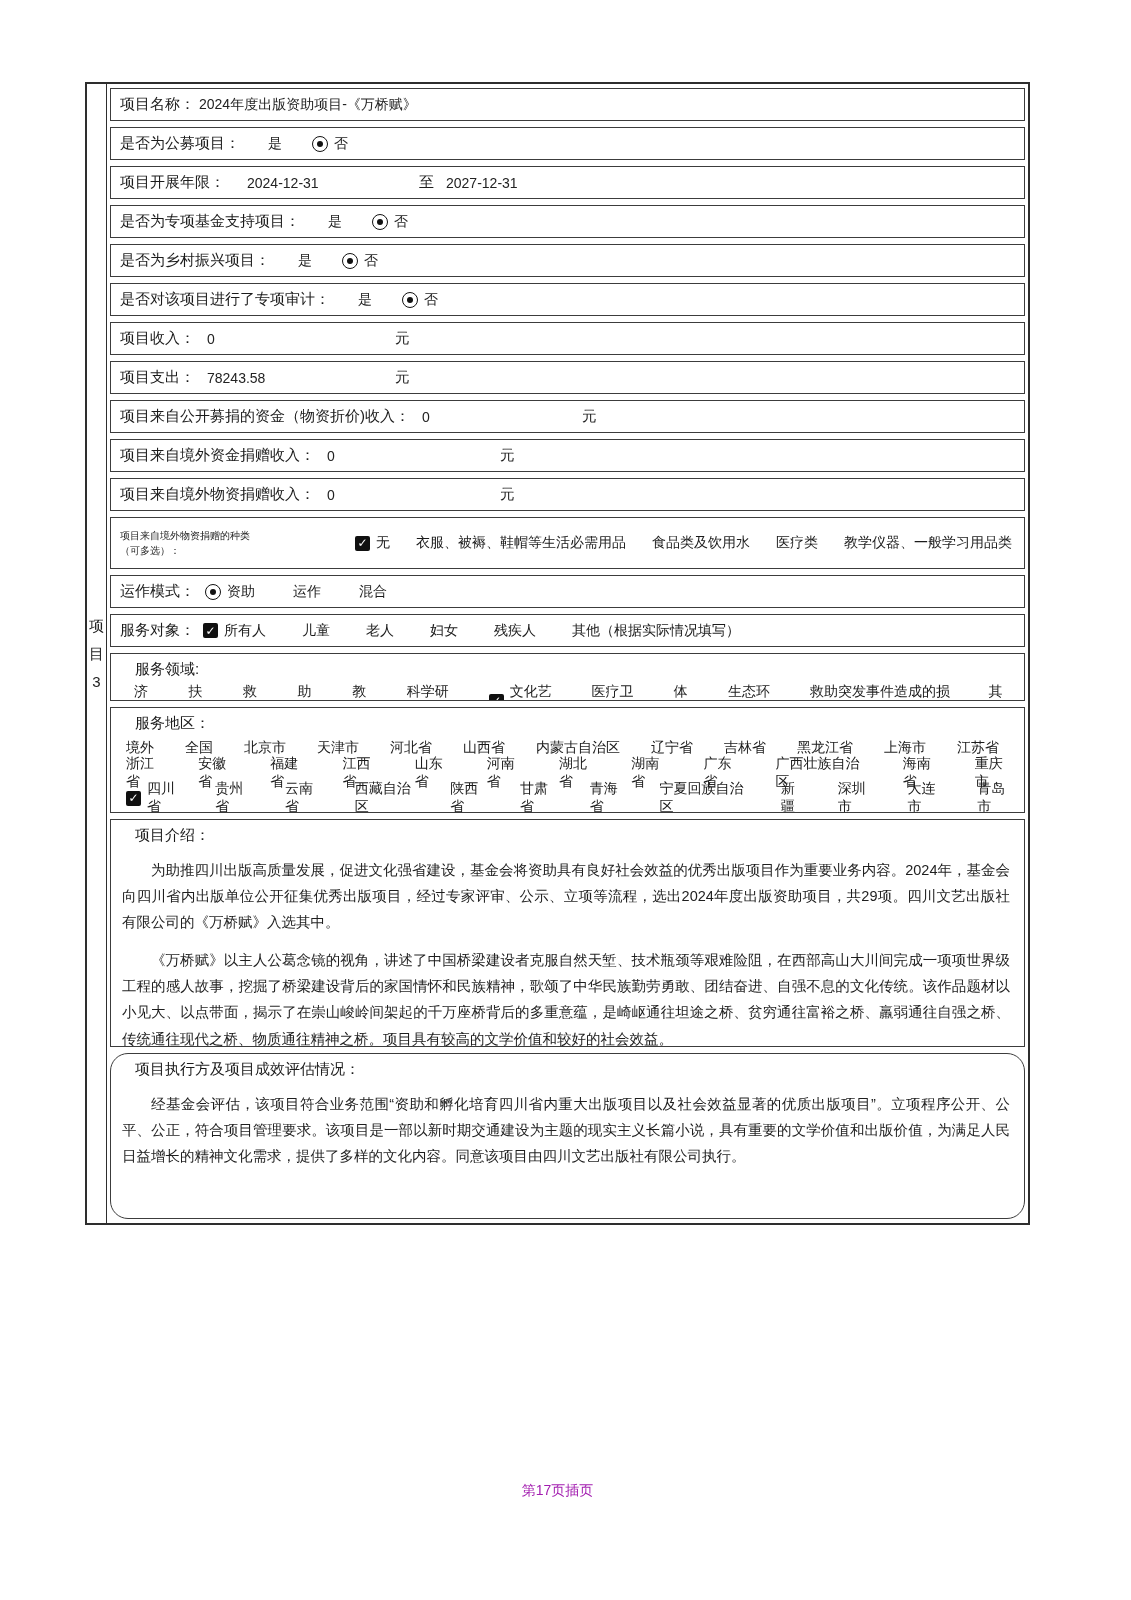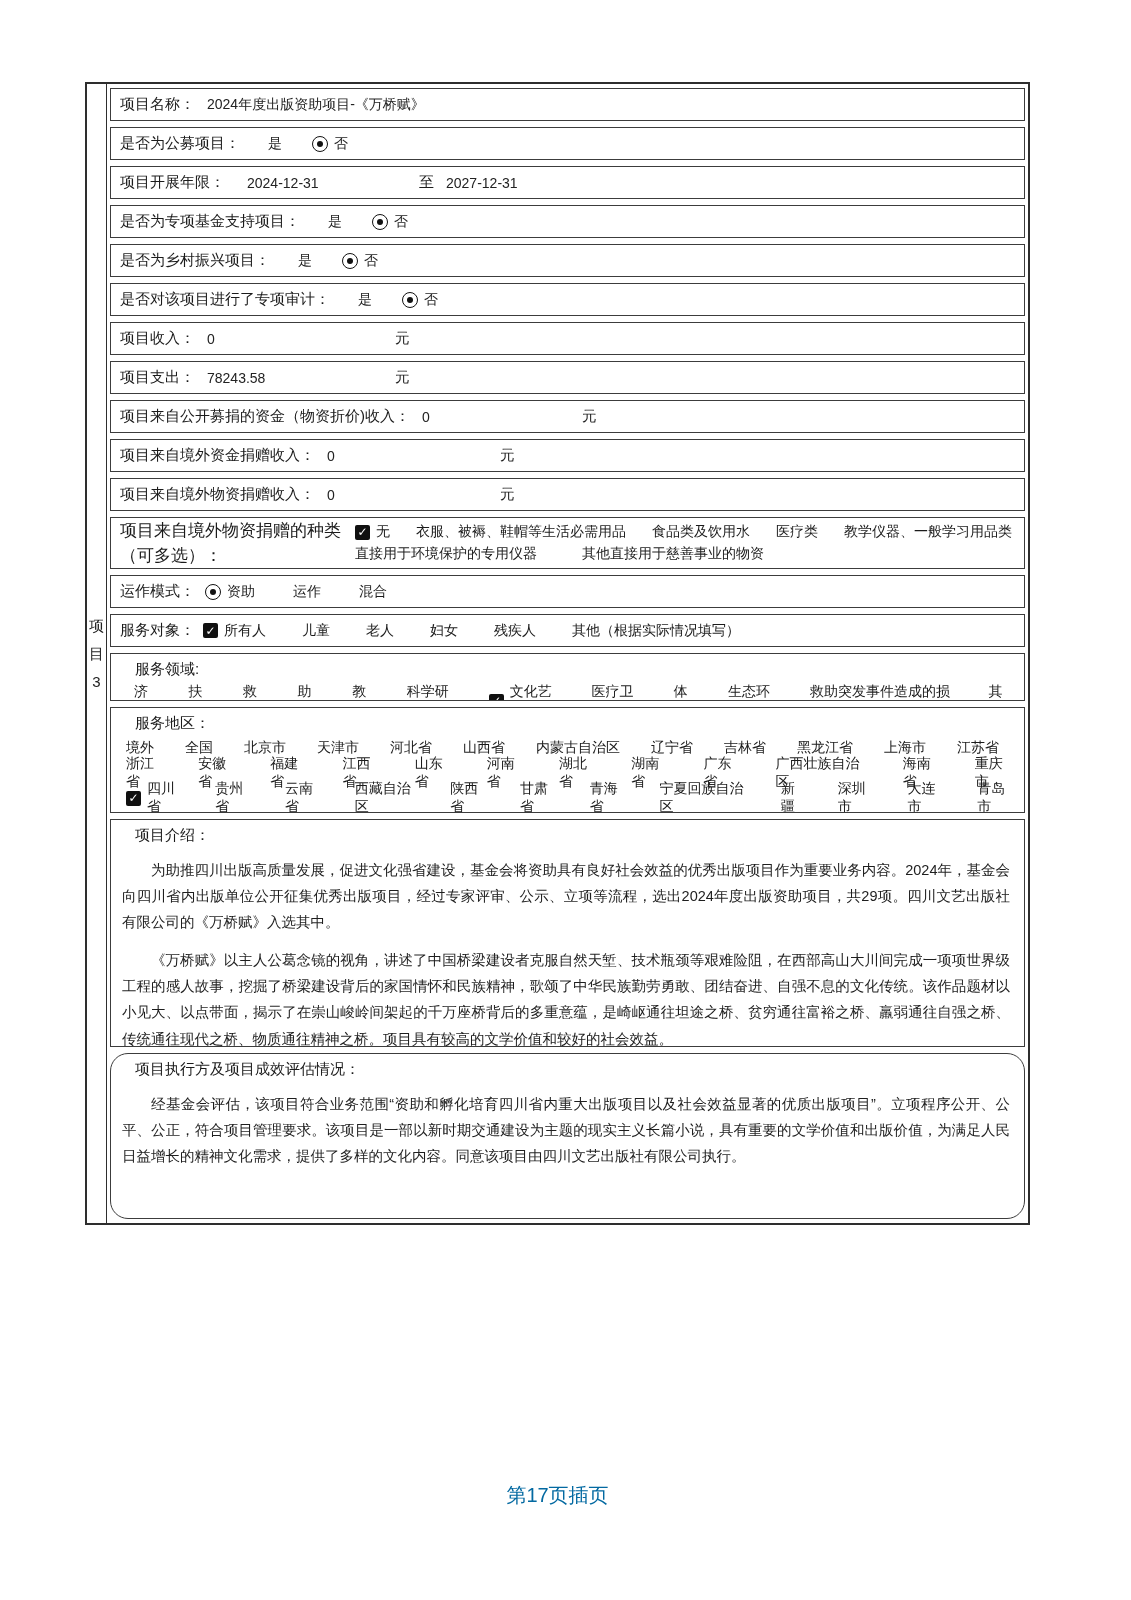--- a/index.html
+++ b/index.html
@@ -19,36 +19,36 @@
   }
   .main-col{flex:1;display:flex;flex-direction:column;gap:6px;padding:4px 3px;box-sizing:border-box;min-width:0;}
   .row{
     border:1.2px solid #3c3c3c;box-sizing:border-box;flex:0 0 auto;
     display:flex;align-items:center;padding-left:9px;height:33px;font-size:15px;
     background:#fff;white-space:nowrap;overflow:hidden;
   }
   .row.block{display:block;padding:5px 8px 0 9px;white-space:normal;}
   .lbl{font-size:15px;color:#1b1b1b;flex:0 0 auto;}
   .val{font-size:14px;color:#222;}
-  .v-name{margin-left:12px;}
+  .v-name{margin-left:4px;}
   .date1{margin-left:22px;width:172px;}
   .to{font-size:15px;}
   .date2{margin-left:12px;text-align:center;}
   .money{padding-left:12px;box-sizing:border-box;font-size:14px;}
   .m1{width:200px;}
   .m2{width:172px;}
   .m3{width:185px;}
   .unit{font-size:14.5px;}
   .opts{display:flex;align-items:center;font-size:14px;}
   .opt{display:inline-flex;align-items:center;gap:6px;}
   .yn{margin-left:28px;gap:30px;}
   .mode-opts{margin-left:10px;gap:38px;}
   .target-opts{margin-left:8px;gap:36px;}
   .type-row{height:52px;}
-  .lbl2{flex:0 0 235px;font-size:17px;line-height:1.5;}
+  .lbl2{flex:0 0 235px;font-size:10px;line-height:1.5;}
   .optlines{display:flex;flex-direction:column;gap:4px;}
   .type-l1{gap:26px;}
   .type-l2{gap:45px;}
   .field-row{height:48px;}
   .blk-lbl{font-size:15px;margin:1px 0 4px 15px;}
   .field-opts{gap:27px;margin-left:14px;}
   .area-row{height:106px;}
   .area-lines{display:flex;flex-direction:column;gap:3px;margin-left:6px;}
   .area-line{gap:31px;height:22px;}
   .intro-row{height:228px;}
@@ -63,21 +63,21 @@
     font-size:12px;line-height:1;flex:0 0 auto;
   }
   .radio{
     width:14px;height:14px;border:1.5px solid #111;border-radius:50%;
     display:inline-flex;align-items:center;justify-content:center;flex:0 0 auto;
     background:#fff;box-sizing:content-box;
   }
   .radio .dot{width:6px;height:6px;background:#111;border-radius:50%;}
   .footer{
     position:absolute;left:0;right:16px;top:1482px;text-align:center;
-    font-size:20px;color:#0369a1;
+    font-size:14px;color:#a21caf;
   }
 </style>
 </head>
 <body>
 
 <div class="sheet">
   <div class="form-table">
 
     <div class="side-col">
       <span>项</span>
@@ -206,28 +206,20 @@
               <span class="opt">
                 <span>食品类及饮用水</span>
               </span>
               <span class="opt">
                 <span>医疗类</span>
               </span>
               <span class="opt">
                 <span>教学仪器、一般学习用品类</span>
               </span>
             </div>
-          <div class="opts type-l2">
-              <span class="opt">
-                <span>直接用于环境保护的专用仪器</span>
-              </span>
-              <span class="opt">
-                <span>其他直接用于慈善事业的物资</span>
-              </span>
-            </div>
         </div>
       </div>
 
       <div class="row">
         <span class="lbl">运作模式：</span>
         <span class="opts mode-opts">
             <span class="opt">
               <span class="radio">
                 <span class="dot"></span>
               </span>

